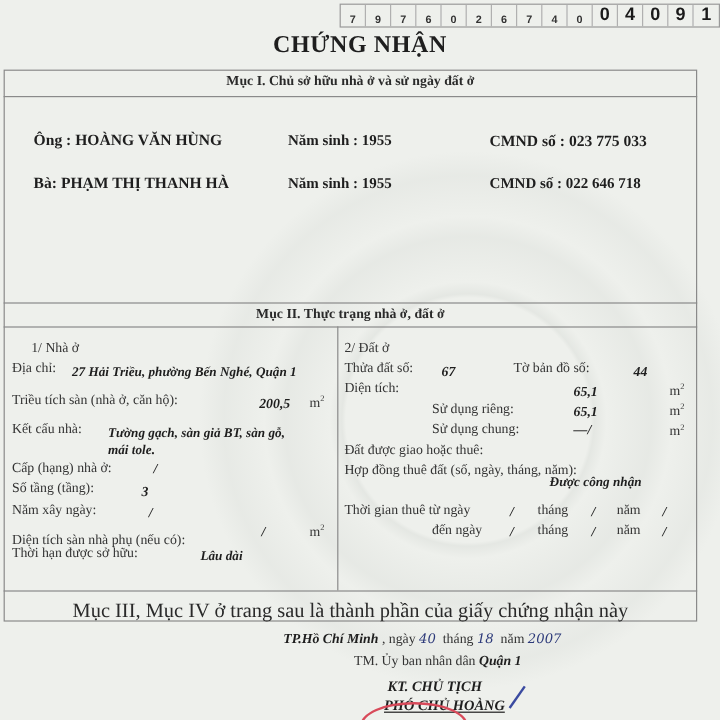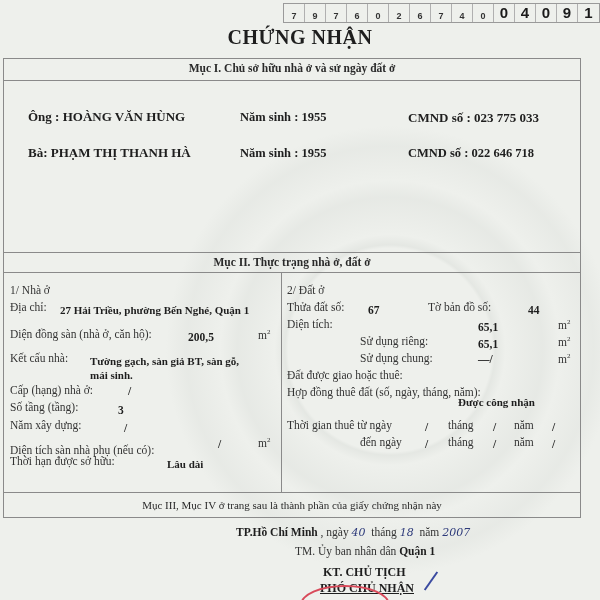--- a/index.html
+++ b/index.html
@@ -36,21 +36,21 @@
       position: absolute; left: 3px; top: 58px; width: 578px; height: 460px;
       border: 1px solid #8a8a8a; box-sizing: border-box;
     }
     .hline { position: absolute; left: 3px; width: 578px; height: 1px; background: #8a8a8a; }
     .vline { position: absolute; width: 1px; background: #8a8a8a; }
     .sec-head {
       position: absolute; left: 3px; width: 578px; text-align: center;
       font-size: 11.5px; font-weight: bold; color: #2a2a2a;
     }
     .t { position: absolute; font-size: 11.5px; white-space: nowrap; color: #333; }
-    .b { font-weight: bold; color: #1e1e1e; }
+    .b { font-weight: bold; color: #1e1e1e; font-style: italic; }
     .owner { position: absolute; font-size: 13px; font-weight: bold; white-space: nowrap; color: #1e1e1e; }
     sup { font-size: 7px; }
     .hand { font-family: "DejaVu Serif", serif; font-style: italic; color: #2d3a7a; font-size: 11px; }
     .stamp {
       position: absolute; left: 300px; top: 585px; width: 90px; height: 40px;
       border: 2px solid #d84a5a; border-radius: 50%; box-sizing: border-box;
     }
     .sig {
       position: absolute; left: 420px; top: 580px; width: 22px; height: 2px;
       background: #3a4aa0; transform: rotate(-55deg);
@@ -93,39 +93,39 @@
 <div class="owner" style="left:28px; top:109px">Ông : HOÀNG VĂN HÙNG</div>
 <div class="owner" style="left:240px; top:110px; font-size:12.5px">Năm sinh : 1955</div>
 <div class="owner" style="left:408px; top:110px; font-size:13px">CMND số : 023 775 033</div>
 
 <div class="owner" style="left:28px; top:145px">Bà: PHẠM THỊ THANH HÀ</div>
 <div class="owner" style="left:240px; top:146px; font-size:12.5px">Năm sinh : 1955</div>
 <div class="owner" style="left:408px; top:146px; font-size:12.5px">CMND số : 022 646 718</div>
 
 <div class="sec-head" style="top:256px">Mục II. Thực trạng nhà ở, đất ở</div>
 
-<div class="t" style="left:10px; top:284px">1/ Nhà ở</div>
+<div class="t" style="left:26px; top:284px">1/ Nhà ở</div>
 <div class="t" style="left:10px; top:301px">Địa chỉ:</div>
 <div class="t b" style="left:60px; top:304px; font-size:11px">27 Hải Triều, phường Bến Nghé, Quận 1</div>
 
-<div class="t" style="left:10px; top:328px">Diện đồng sàn (nhà ở, căn hộ):</div>
-<div class="t b" style="left:188px; top:331px">200,5</div>
+<div class="t" style="left:10px; top:328px">Triều tích sàn (nhà ở, căn hộ):</div>
+<div class="t b" style="left:216px; top:331px">200,5</div>
 <div class="t" style="left:258px; top:328px"><span>m</span><sup>2</sup></div>
 
 <div class="t" style="left:10px; top:352px">Kết cấu nhà:</div>
 <div class="t b" style="left:90px; top:355px; font-size:11px">Tường gạch, sàn giả BT, sàn gỗ,</div>
-<div class="t b" style="left:90px; top:369px; font-size:11px">mái sinh.</div>
+<div class="t b" style="left:90px; top:369px; font-size:11px">mái tole.</div>
 
 <div class="t" style="left:10px; top:384px">Cấp (hạng) nhà ở:</div>
 <div class="t b" style="left:128px; top:385px">/</div>
 
 <div class="t" style="left:10px; top:401px">Số tầng (tầng):</div>
 <div class="t b" style="left:118px; top:404px">3</div>
 
-<div class="t" style="left:10px; top:419px">Năm xây dựng:</div>
+<div class="t" style="left:10px; top:419px">Năm xây ngày:</div>
 <div class="t b" style="left:124px; top:422px">/</div>
 
 <div class="t" style="left:10px; top:444px">Diện tích sàn nhà phụ (nếu có):</div>
 <div class="t b" style="left:218px; top:438px">/</div>
 <div class="t" style="left:258px; top:436px"><span>m</span><sup>2</sup></div>
 
 <div class="t" style="left:10px; top:455px">Thời hạn được sở hữu:</div>
 <div class="t b" style="left:167px; top:458px; font-size:11px">Lâu dài</div>
 
 <div class="t" style="left:287px; top:284px">2/ Đất ở</div>
@@ -159,31 +159,31 @@
 <div class="t" style="left:514px; top:419px">năm</div>
 <div class="t b" style="left:552px; top:421px">/</div>
 
 <div class="t" style="left:360px; top:436px">đến ngày</div>
 <div class="t b" style="left:425px; top:438px">/</div>
 <div class="t" style="left:448px; top:436px">tháng</div>
 <div class="t b" style="left:493px; top:438px">/</div>
 <div class="t" style="left:514px; top:436px">năm</div>
 <div class="t b" style="left:552px; top:438px">/</div>
 
-<div class="sec-head" style="top:499px; font-weight:normal; font-size:11px">Mục III, Mục IV ở trang sau là thành phần của giấy chứng nhận này</div>
+<div class="sec-head" style="top:499px; font-weight:normal; font-size:17px">Mục III, Mục IV ở trang sau là thành phần của giấy chứng nhận này</div>
 
 <div class="t" style="left:236px; top:526px">
   <span class="b">TP.Hồ Chí Minh</span>
   <span>, ngày</span>
   <span class="hand">40</span>
   &nbsp;<span>tháng</span>
   <span class="hand">18</span>
   &nbsp;<span>năm</span>
   <span class="hand">2007</span>
 </div>
 <div class="t" style="left:295px; top:545px">
   <span>TM. Ủy ban nhân dân</span>
   <span class="b">Quận 1</span>
 </div>
 <div class="t b" style="left:323px; top:565px; font-size:12px">KT. CHỦ TỊCH</div>
-<div class="t b" style="left:320px; top:581px; font-size:12px; text-decoration: underline">PHÓ CHỦ NHẬN</div>
+<div class="t b" style="left:320px; top:581px; font-size:12px; text-decoration: underline">PHÓ CHỦ HOÀNG</div>
 <div class="sig"></div>
 <div class="stamp"></div>
 
 </body></html>

